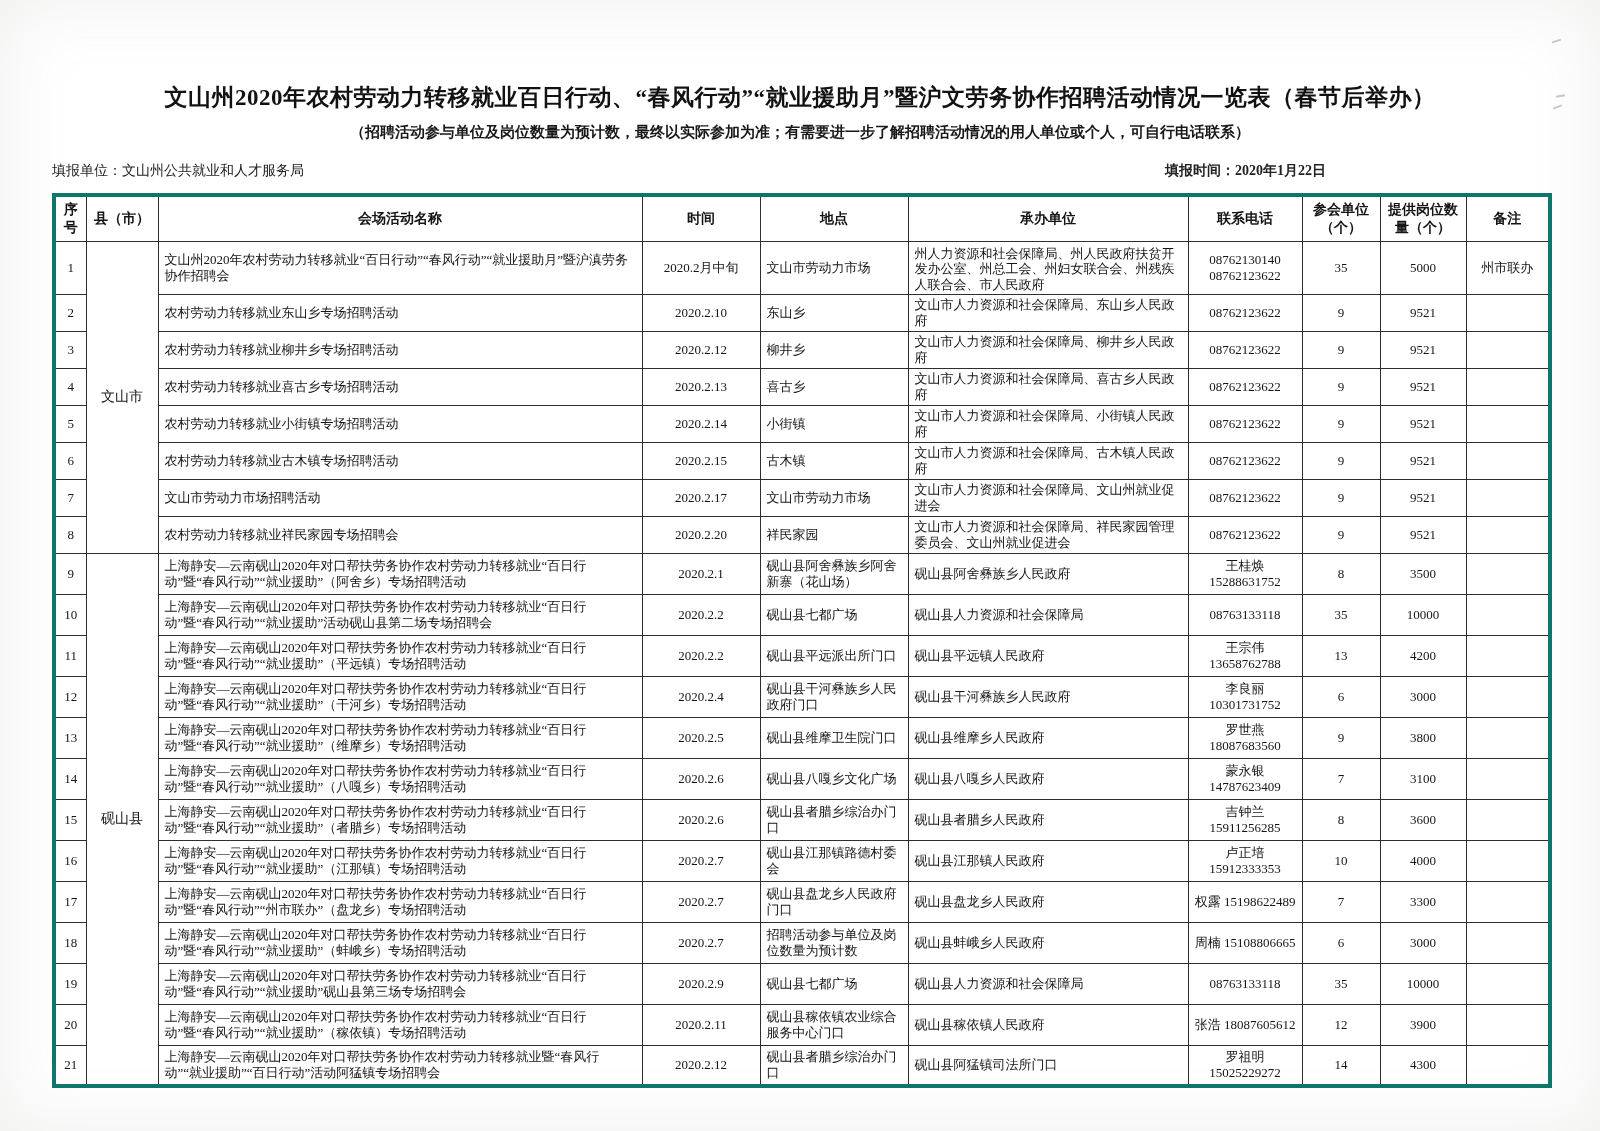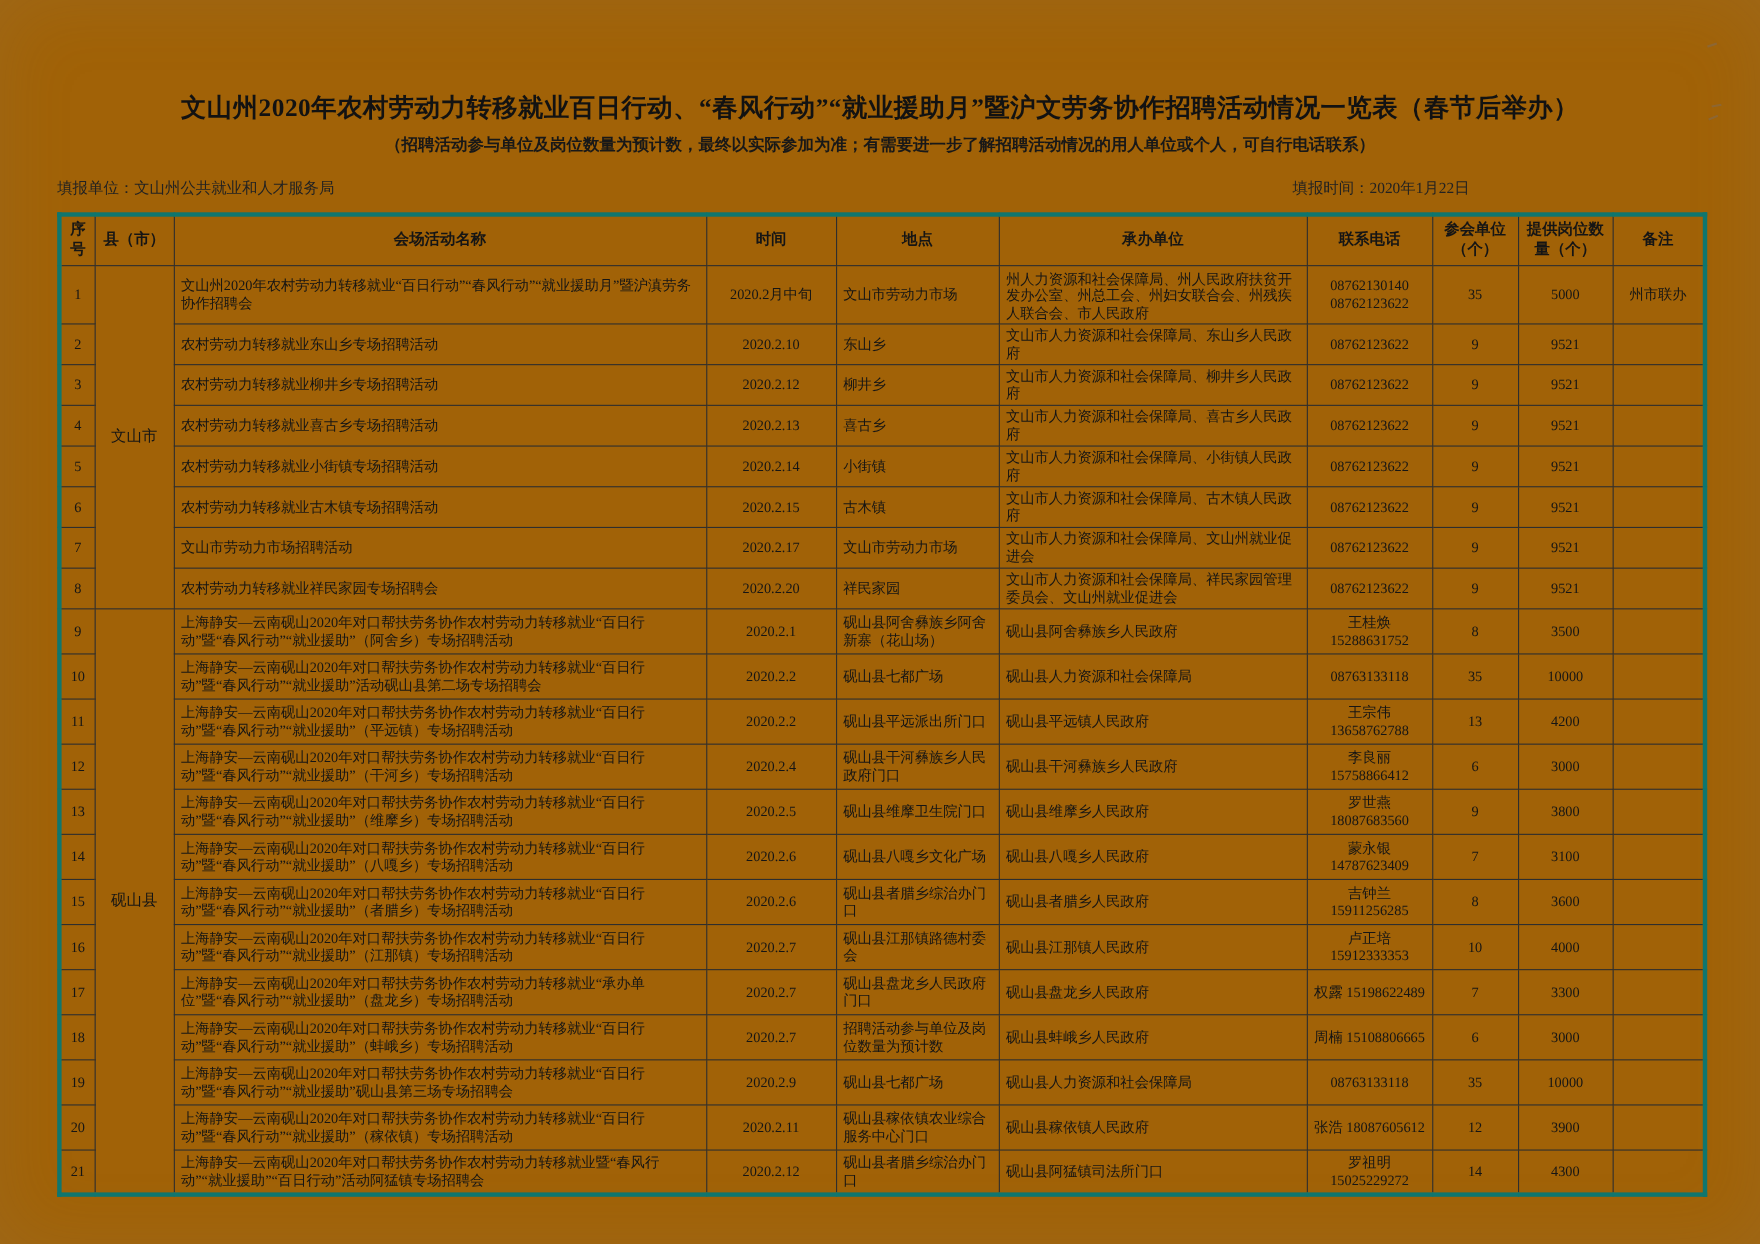--- a/index.html
+++ b/index.html
@@ -4,37 +4,37 @@
 <style>
   html,body{margin:0;padding:0;}
   body{
     width:1600px;height:1131px;position:relative;
     background:#e9e9e7;
     font-family:"Liberation Serif","DejaVu Serif",serif;
     color:#1c1c1c;
   }
   .page{
     position:absolute;left:0;top:0;width:1600px;height:1131px;
-    background:#a16207;
+    background:#ffffff;
     box-shadow:inset 0 0 70px rgba(140,140,135,0.14);
     overflow:hidden;
   }
   .title{
     position:absolute;left:0;top:84px;width:1600px;
     text-align:center;font-weight:bold;font-size:23px;line-height:28px;
     letter-spacing:0.5px;color:#121212;
   }
   .subtitle{
     position:absolute;left:0;top:120px;width:1600px;
     text-align:center;font-weight:bold;font-size:15px;line-height:24px;
     color:#181818;
   }
   .meta-row{position:absolute;left:0;top:162px;width:1450px;height:20px;font-size:14px;color:#222;}
   .meta-left{position:absolute;left:52px;top:0;font-weight:500;}
-  .meta-right{position:absolute;right:114px;top:0;font-weight:400;}
+  .meta-right{position:absolute;right:124px;top:0;font-weight:700;}
   table.sheet{
     position:absolute;left:52px;top:193px;
     border-collapse:collapse;table-layout:fixed;
     width:1496px;
     font-size:13px;color:#151515;
   }
   table.sheet th,table.sheet td{
     border:1px solid #2e2e2e;
     padding:2px 6px;
     vertical-align:middle;
@@ -228,21 +228,21 @@
           <td class="c-center">4200</td>
           <td class="c-center"></td>
         </tr>
         <tr class="row-b">
           <td class="c-center">12</td>
           <td class="c-left">上海静安—云南砚山2020年对口帮扶劳务协作农村劳动力转移就业“百日行动”暨“春风行动”“就业援助”（干河乡）专场招聘活动</td>
           <td class="c-center">2020.2.4</td>
           <td class="c-left">砚山县干河彝族乡人民政府门口</td>
           <td class="c-left">砚山县干河彝族乡人民政府</td>
           <td class="c-center c-phone">李良丽
-15758866412</td>
+10301731752</td>
           <td class="c-center">6</td>
           <td class="c-center">3000</td>
           <td class="c-center"></td>
         </tr>
         <tr class="row-b">
           <td class="c-center">13</td>
           <td class="c-left">上海静安—云南砚山2020年对口帮扶劳务协作农村劳动力转移就业“百日行动”暨“春风行动”“就业援助”（维摩乡）专场招聘活动</td>
           <td class="c-center">2020.2.5</td>
           <td class="c-left">砚山县维摩卫生院门口</td>
           <td class="c-left">砚山县维摩乡人民政府</td>
@@ -283,21 +283,21 @@
           <td class="c-left">砚山县江那镇路德村委会</td>
           <td class="c-left">砚山县江那镇人民政府</td>
           <td class="c-center c-phone">卢正培
 15912333353</td>
           <td class="c-center">10</td>
           <td class="c-center">4000</td>
           <td class="c-center"></td>
         </tr>
         <tr class="row-b">
           <td class="c-center">17</td>
-          <td class="c-left">上海静安—云南砚山2020年对口帮扶劳务协作农村劳动力转移就业“承办单位”暨“春风行动”“就业援助”（盘龙乡）专场招聘活动</td>
+          <td class="c-left">上海静安—云南砚山2020年对口帮扶劳务协作农村劳动力转移就业“百日行动”暨“春风行动”“州市联办”（盘龙乡）专场招聘活动</td>
           <td class="c-center">2020.2.7</td>
           <td class="c-left">砚山县盘龙乡人民政府门口</td>
           <td class="c-left">砚山县盘龙乡人民政府</td>
           <td class="c-center c-phone">权露 15198622489</td>
           <td class="c-center">7</td>
           <td class="c-center">3300</td>
           <td class="c-center"></td>
         </tr>
         <tr class="row-b">
           <td class="c-center">18</td>

